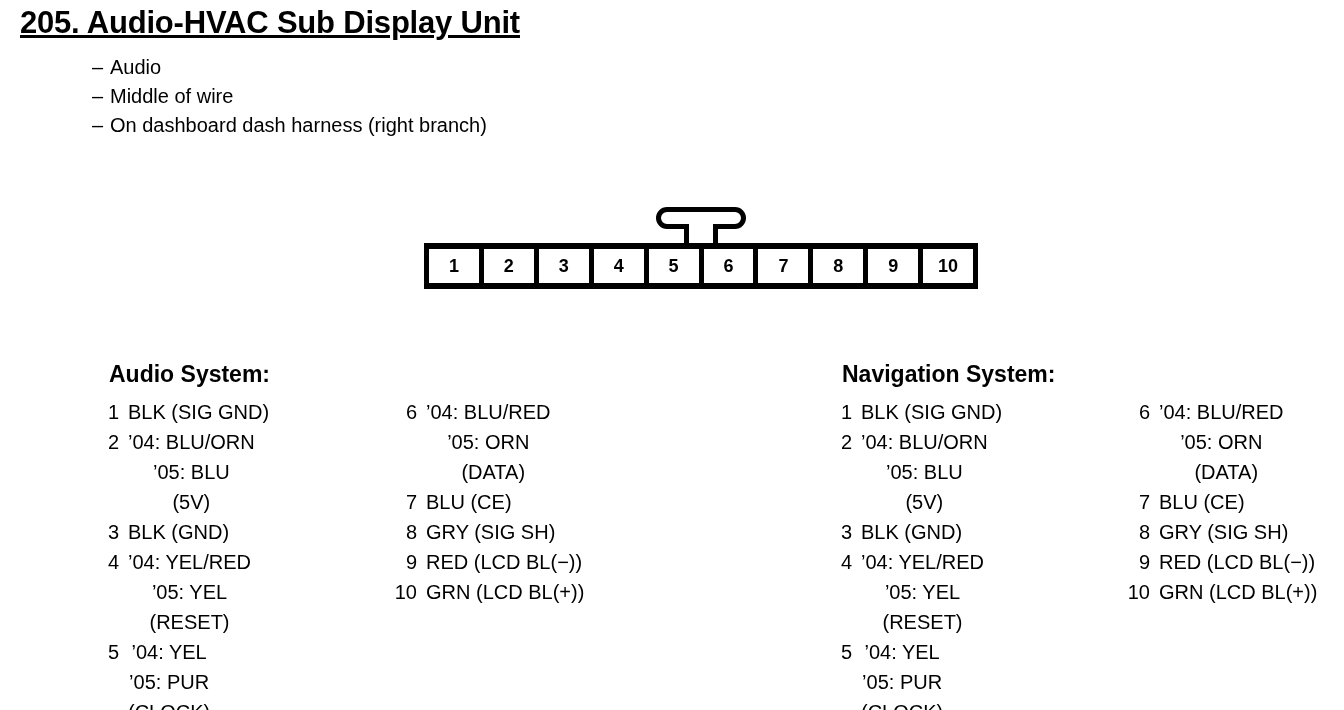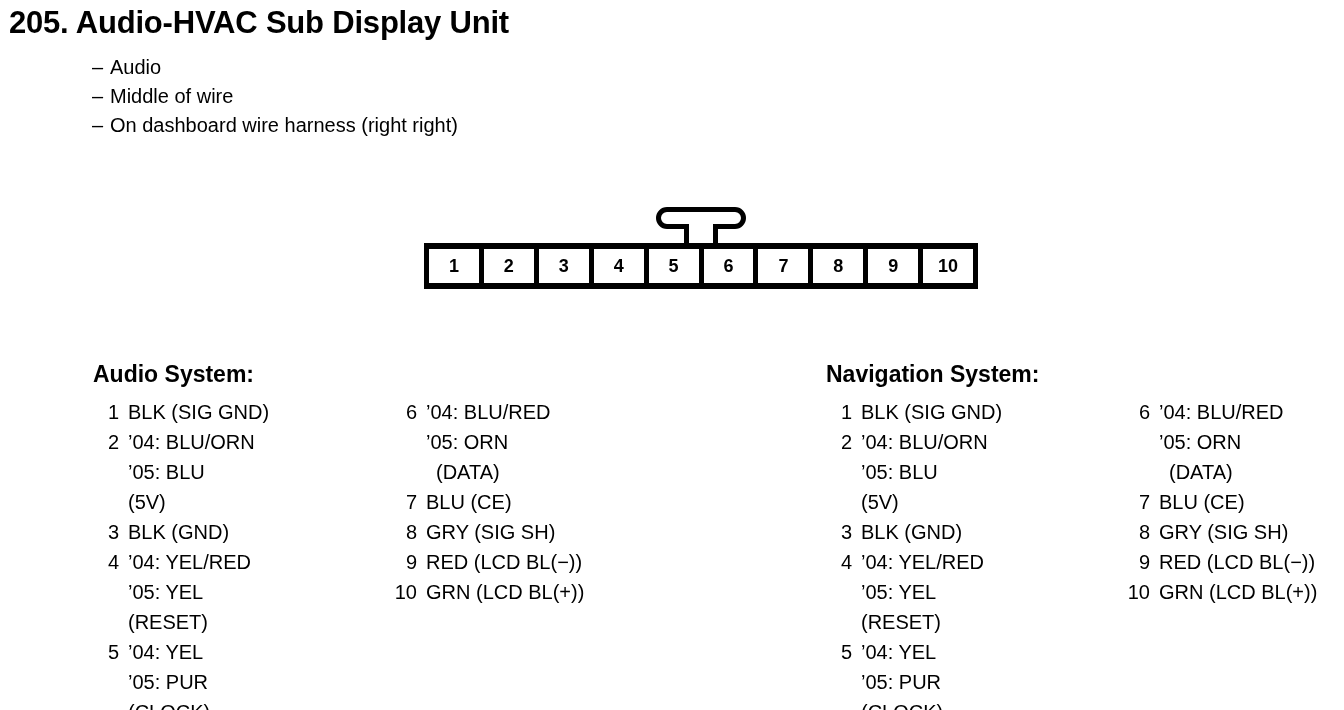--- a/index.html
+++ b/index.html
@@ -12,22 +12,23 @@
     height: 710px;
     position: relative;
     font-family: "Liberation Sans", sans-serif;
     color: #000000;
     overflow: hidden;
   }
 
   
   #title-block {
     position: absolute;
-    left: 9px;
+    left: 20px;
     top: 2px;
+    text-decoration: underline;
   }
   #page-title {
     font-size: 31px;
     font-weight: bold;
     letter-spacing: -0.2px;
     line-height: 42px;
     white-space: nowrap;
   }
   #bullet-list {
     position: absolute;
@@ -132,21 +133,21 @@
     top: 360px;
   }
   #audio-section { left: 93px; }
   #nav-section   { left: 826px; }
 
   .legend-heading {
     font-size: 23px;
     font-weight: bold;
     line-height: 28px;
     white-space: nowrap;
-    margin: 0 0 9px 0;
+    margin: 0 0 9px 16px;
   }
   .legend-columns {
     display: flex;
   }
   .legend-col-left  { width: 298px; }
   .legend-col-right { width: 240px; }
 
   .pin-entry {
     display: flex;
     align-items: flex-start;
@@ -154,20 +155,21 @@
   .pin-num {
     flex: 0 0 26px;
     width: 26px;
     text-align: right;
     font-size: 20px;
     line-height: 30px;
     white-space: nowrap;
   }
   .pin-lines {
     padding-left: 9px;
+    text-align: center;
   }
   .pin-line {
     font-size: 20px;
     line-height: 30px;
     white-space: nowrap;
   }
   .pin-line.indent {
     padding-left: 10px;
   }
   
@@ -184,21 +186,21 @@
     <li>
       <span class="bullet-dash">–</span>
       <span>Audio</span>
     </li>
     <li>
       <span class="bullet-dash">–</span>
       <span>Middle of wire</span>
     </li>
     <li>
       <span class="bullet-dash">–</span>
-      <span>On dashboard wire harness (right right)</span>
+      <span>On dashboard dash harness (right branch)</span>
     </li>
   </ul>
 
 <div id="connector">
   <div id="connector-tab">
     <div class="tab-bar"></div>
     <div class="tab-inner-fill"></div>
     <div class="tab-stem-left"></div>
     <div class="tab-stem-right"></div>
   </div>

